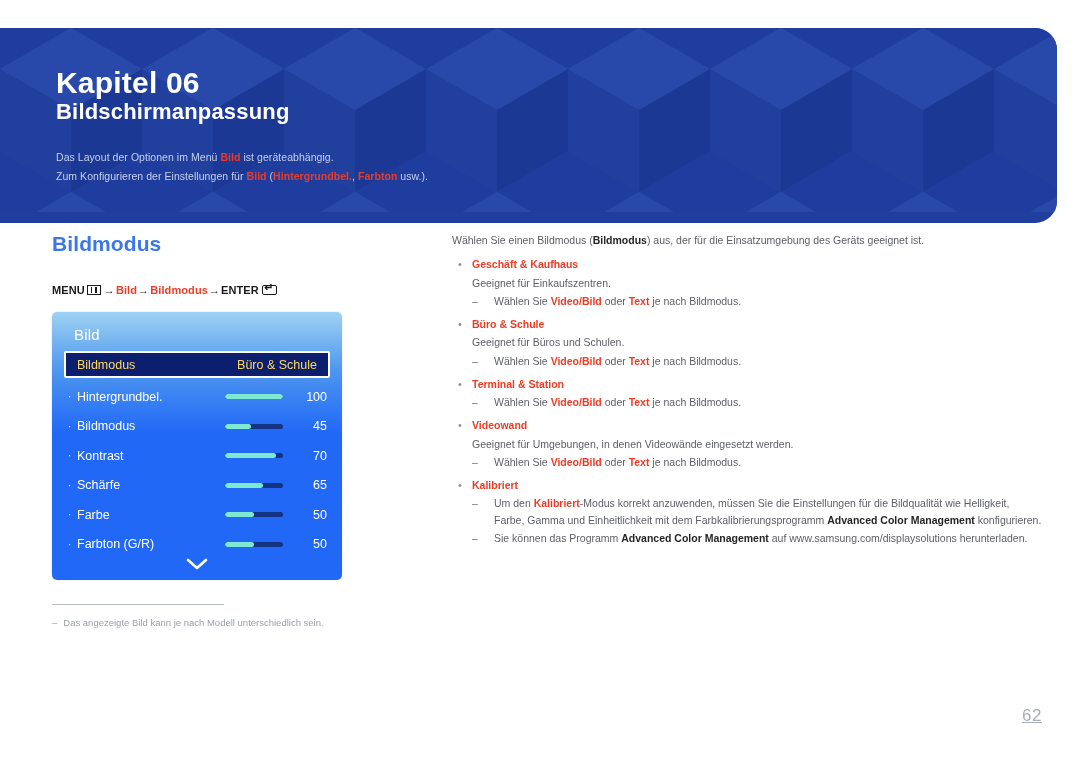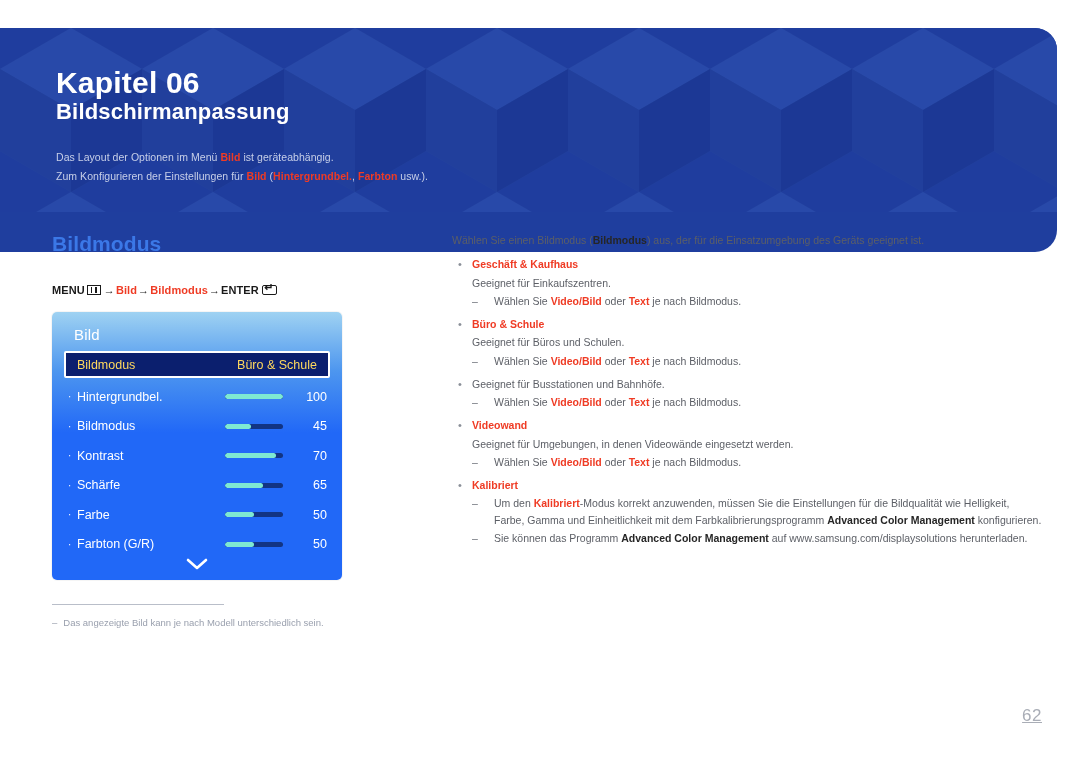--- a/index.html
+++ b/index.html
@@ -14,21 +14,21 @@
     position: relative;
     width: 1080px;
     height: 763px;
     background: #ffffff;
   }
 
   
   .banner {
     position: absolute;
     left: 0; top: 28px;
-    width: 1057px; height: 224px;
+    width: 1057px; height: 195px;
     border-top-right-radius: 22px;
     border-bottom-right-radius: 22px;
     background: #1f3e9e;
     overflow: hidden;
   }
   .banner-pattern {
     position: absolute;
     inset: 0;
     opacity: 1;
   }
@@ -434,21 +434,21 @@
         <div class="b2">
           <div class="dash">–</div>
           <div class="b2body"><span>Wählen Sie </span><b class="k">Video/Bild</b><span> oder </span><b class="k">Text</b><span> je nach Bildmodus.</span></div>
         </div>
       </div>
     </div>
 
     <div class="b1">
       <div class="bullet">•</div>
       <div class="b1body">
-        <div class="desc">Geeignet für Busstationen und Bahnhöfe.</div>
+        <div class="head">Terminal &amp; Station</div>
         <div class="b2">
           <div class="dash">–</div>
           <div class="b2body"><span>Wählen Sie </span><b class="k">Video/Bild</b><span> oder </span><b class="k">Text</b><span> je nach Bildmodus.</span></div>
         </div>
       </div>
     </div>
 
     <div class="b1">
       <div class="bullet">•</div>
       <div class="b1body">

